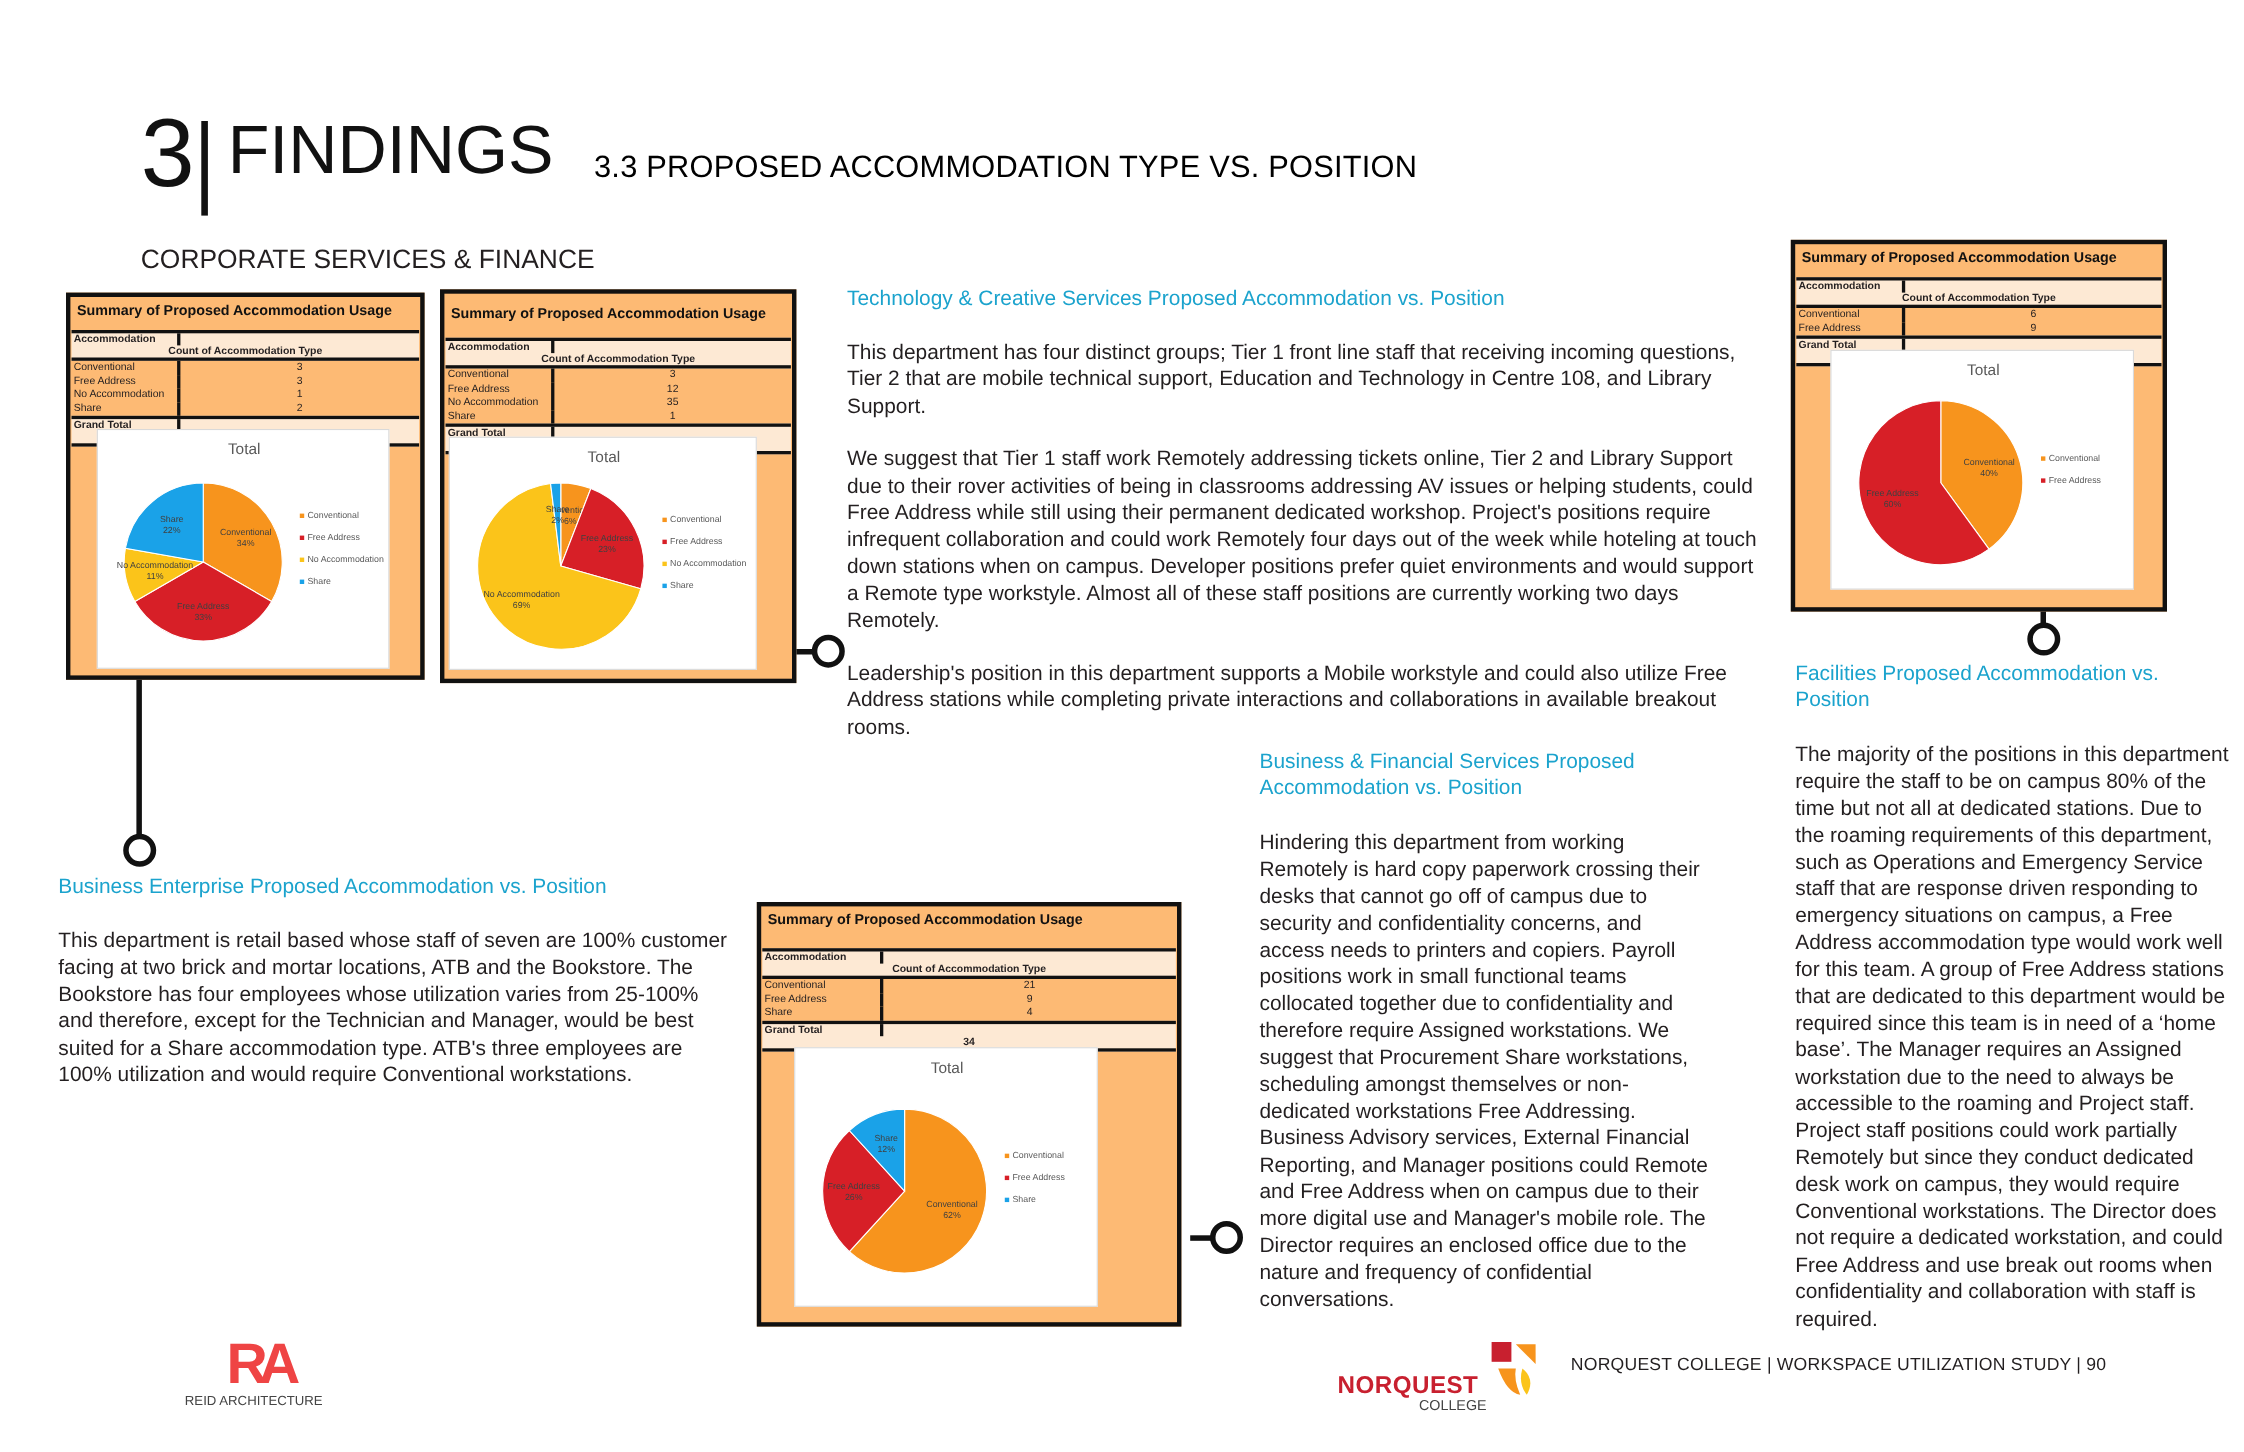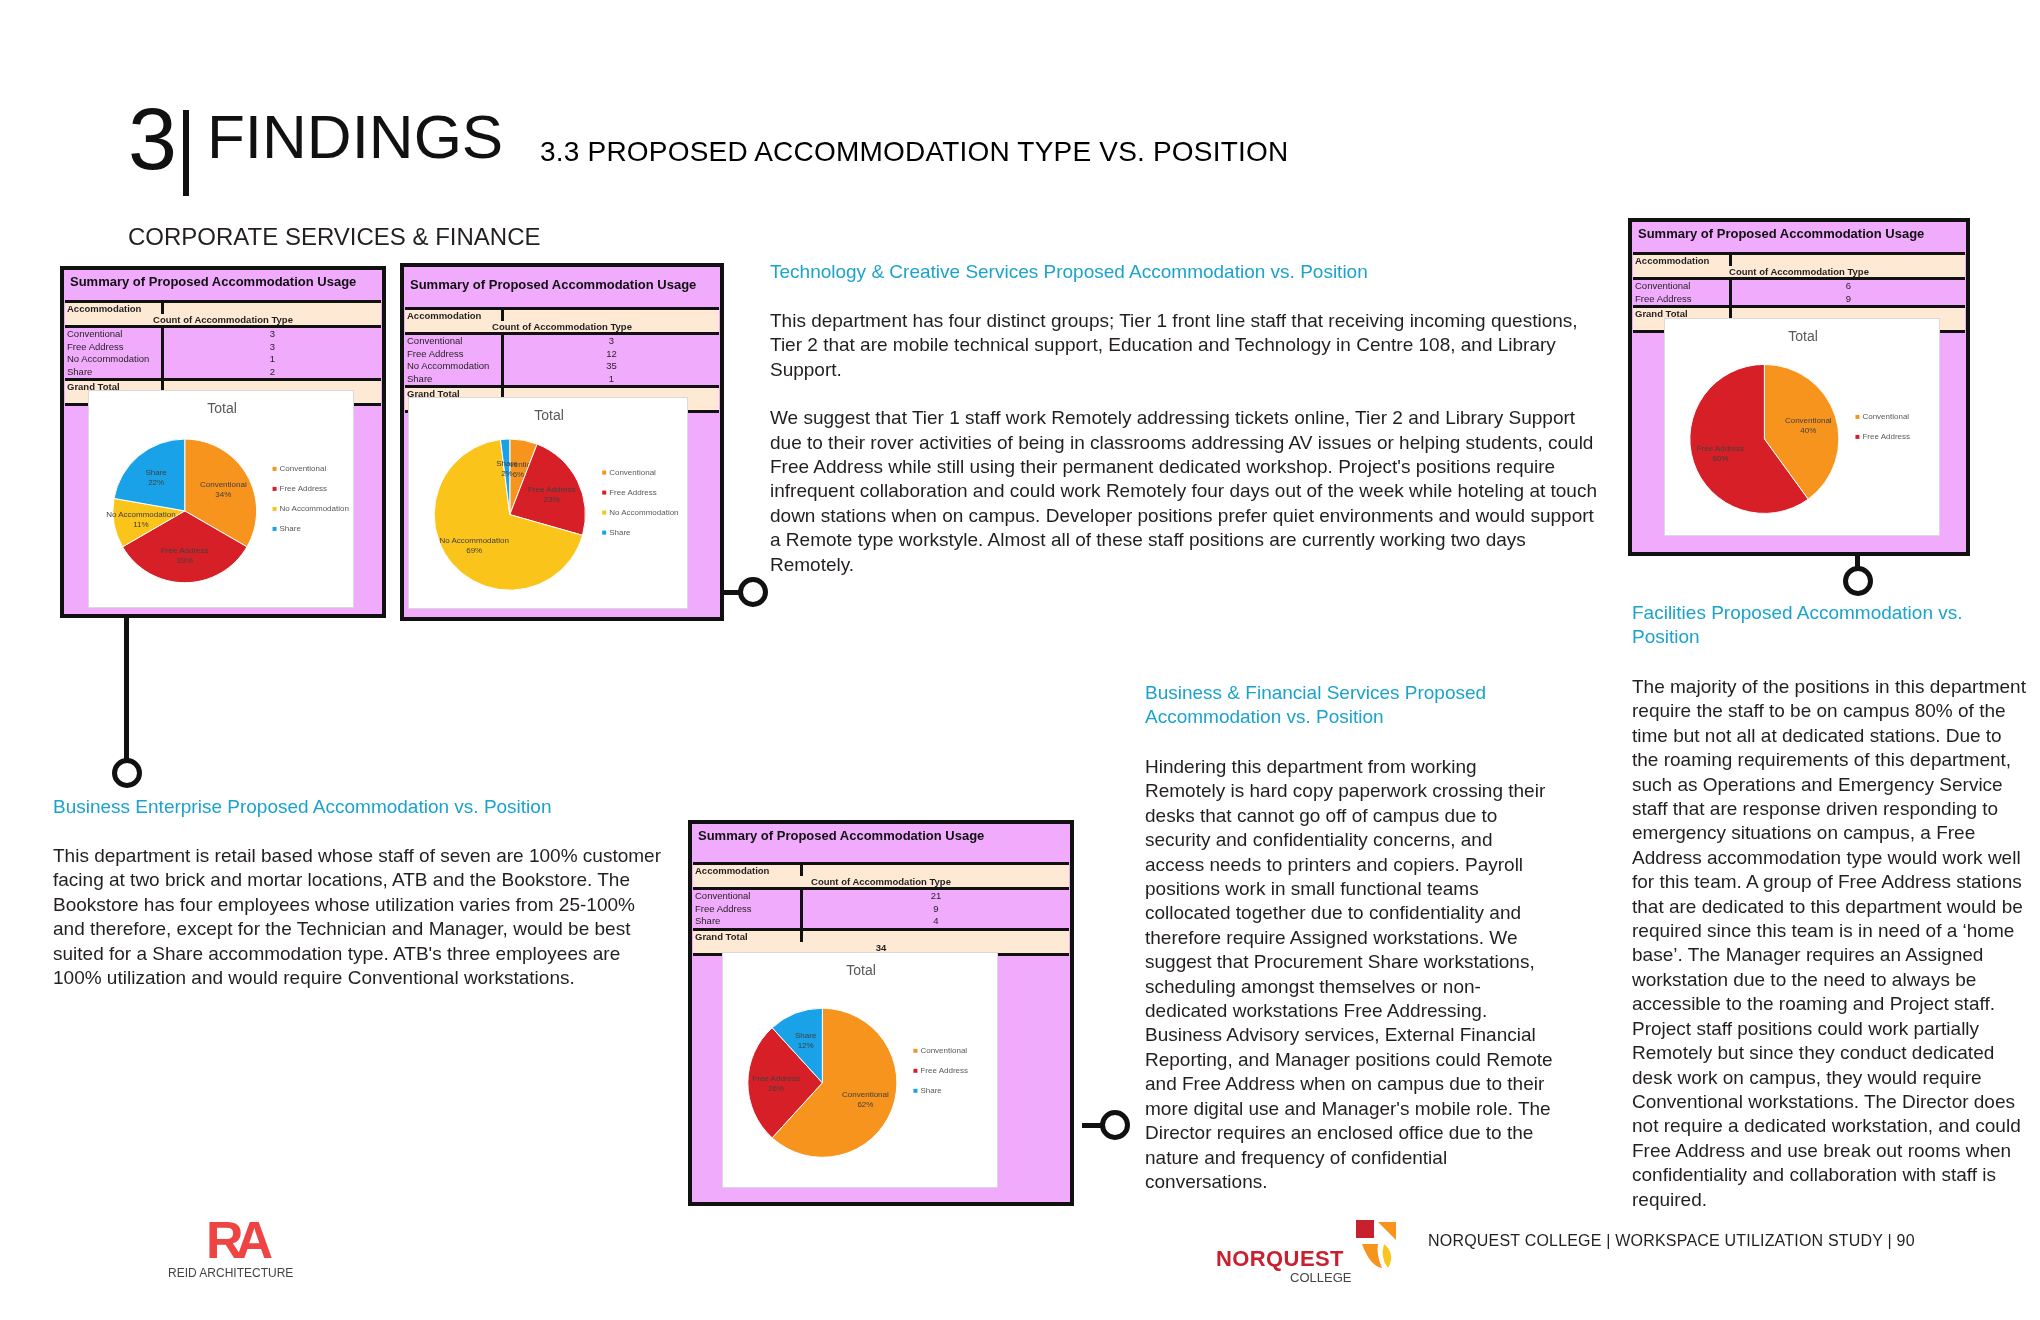--- a/index.html
+++ b/index.html
@@ -8,21 +8,21 @@
   .abs { position: absolute; }
 
   
   .sec-num { left: 128px; top: 95px; font-size: 88px; font-weight: 400; line-height: 1; color: #111; letter-spacing: -2px; }
   .sec-bar { left: 183px; top: 110px; width: 6px; height: 86px; background: #111; }
   .sec-title { left: 207px; top: 106px; font-size: 62px; line-height: 1; color: #111; }
   .sub-title { left: 540px; top: 136px; font-size: 28px; color: #000000; letter-spacing: 0.2px; }
   .dept-title { left: 128px; top: 223px; font-size: 24px; color: #231f20; }
 
   
-  .card { position: absolute; border: 4px solid #111; background: #f0abfc; }
+  .card { position: absolute; border: 4px solid #111; background: #fdba74; }
   .card-title { font-weight: 700; font-size: 13px; color: #111; padding: 4px 6px 0 6px; white-space: nowrap; }
   .tbl { position: absolute; left: 1px; right: 1px; font-size: 9.5px; }
   .tbl .hdr, .tbl .ftr { display: flex; background: #fde9d4; border-top: 3px solid #111; border-bottom: 3px solid #111; font-weight: 700; flex-direction: column; }
   .tbl .ftr { border-bottom: 3px solid #111; }
   .tbl .hdr .c1, .tbl .ftr .c1 { border-right: 3px solid #111; }
   .tbl .row { display: flex; line-height: 12.5px; }
   .tbl .row .c1 { border-right: 3px solid #111; }
   .tbl .c1 { width: 99px; padding-left: 2px; }
   .tbl .c2 { flex: 1; text-align: center; }
   .chart-frame { position: absolute; border: 1px solid #d9d9d9; background: #fff; }
@@ -251,20 +251,21 @@
 <div class="line" style="left:1855px; top:556px; width:5px; height:14px;"></div>
 <div class="ring" style="left:1843px; top:566px; width:30px; height:30px;"></div>
 
 <div class="line" style="left:1082px; top:1123px; width:20px; height:5px;"></div>
 <div class="ring" style="left:1100px; top:1110px; width:30px; height:30px;"></div>
 
 <div class="h-blue" style="left:770px; top:260px; width:660px;">Technology &amp; Creative Services Proposed Accommodation vs. Position</div>
 <div class="body" style="left:770px; top:309px; width:836px;">
   <p>This department has four distinct groups; Tier 1 front line staff that receiving incoming questions, Tier 2 that are mobile technical support, Education and Technology in Centre 108, and Library Support.</p>
   <p>We suggest that Tier 1 staff work Remotely addressing tickets online, Tier 2 and Library Support due to their rover activities of being in classrooms addressing AV issues or helping students, could Free Address while still using their permanent dedicated workshop.  Project's positions require infrequent collaboration and could work Remotely four days out of the week while hoteling at touch down stations when on campus.  Developer positions prefer quiet environments and would support a Remote type workstyle. Almost all of these staff positions are currently working two days Remotely.</p>
+  <p>Leadership's position in this department supports a Mobile workstyle and could also utilize Free Address stations while completing private interactions and collaborations in available breakout rooms.</p>
 </div>
 
 <div class="h-blue" style="left:1632px; top:601px; width:376px;">Facilities Proposed Accommodation vs. Position</div>
 <div class="body" style="left:1632px; top:675px; width:398px;">
   <p>The majority of the positions in this department require the staff to be on campus 80% of the time but not all at dedicated stations. Due to the roaming requirements of this department, such as Operations and Emergency Service staff that are response driven responding to emergency situations on campus, a Free Address accommodation type would work well for this team. A group of Free Address stations that are dedicated to this department would be required since this team is in need of a ‘home base’.  The Manager requires an Assigned workstation due to the need to always be accessible to the roaming and Project staff. Project staff positions could work partially Remotely but since they conduct dedicated desk work on campus, they would require Conventional workstations. The Director does not require a dedicated workstation, and could Free Address and use break out rooms when confidentiality and collaboration with staff is required.</p>
 </div>
 
 <div class="h-blue" style="left:1145px; top:681px; width:420px;">Business &amp; Financial Services Proposed Accommodation vs. Position</div>
 <div class="body" style="left:1145px; top:755px; width:410px;">
   <p>Hindering this department from working Remotely is hard copy paperwork crossing their desks that cannot go off of campus due to security and confidentiality concerns, and access needs to printers and copiers.  Payroll positions work in small functional teams collocated together due to confidentiality and therefore require Assigned workstations. We suggest that Procurement Share workstations, scheduling amongst themselves or non-dedicated workstations Free Addressing. Business Advisory services, External Financial Reporting, and Manager positions could Remote and Free Address when on campus due to their more digital use and Manager's mobile role. The Director requires an enclosed office due to the nature and frequency of confidential conversations.</p>

